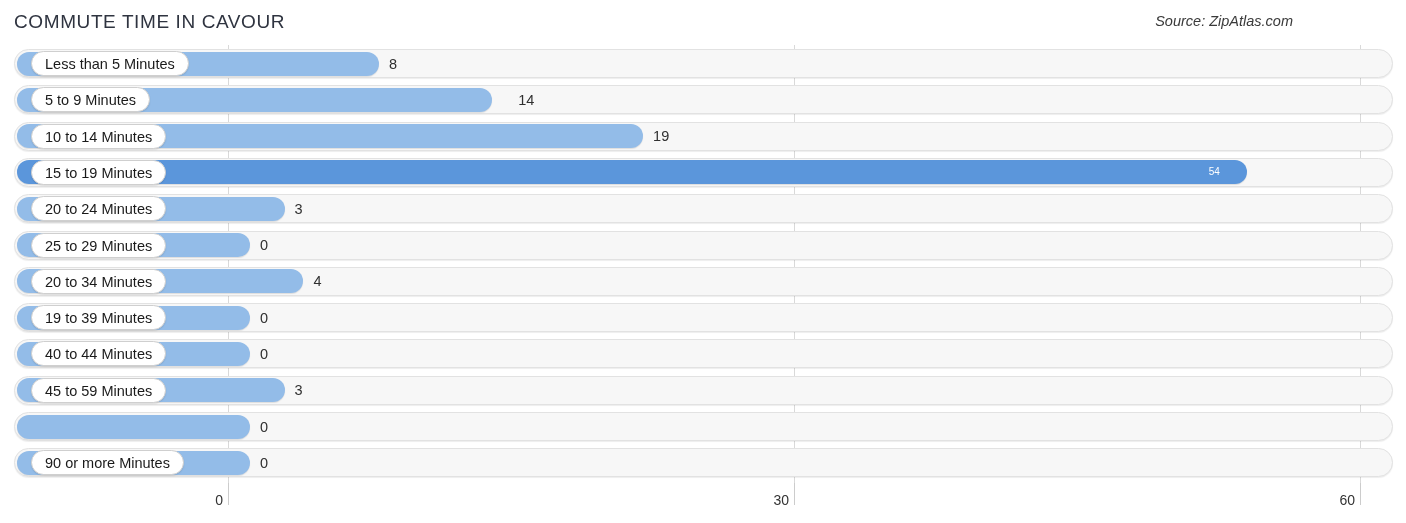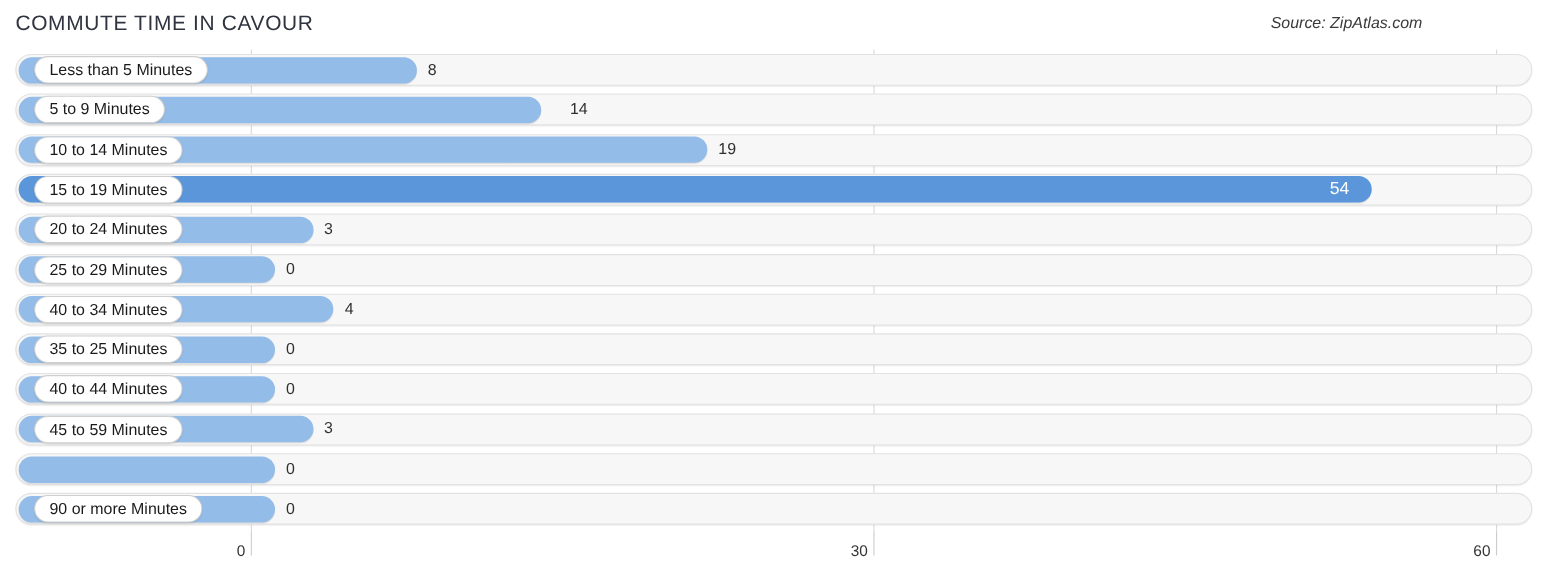--- a/index.html
+++ b/index.html
@@ -135,21 +135,21 @@
     font-size: 14.5px;
     color: #303030;
     white-space: nowrap;
   }
   
   .val-in {
     position: absolute;
     top: 4.5px;
     height: 24px;
     line-height: 24px;
-    font-size: 16px;
+    font-size: 10px;
     color: #ffffff;
     white-space: nowrap;
   }
 
   
   #axis {
     position: absolute;
     left: 0;
     top: 483px;
     width: 1406px;
@@ -219,27 +219,27 @@
       </div>
       <div class="row" style="top: 183.5px;">
         <div class="track"></div>
         <div class="bar" style="width: 233px;"></div>
         <div class="cat-pill">25 to 29 Minutes</div>
         <div class="val-out" style="left: 260px;">0</div>
       </div>
       <div class="row" style="top: 219.8px;">
         <div class="track"></div>
         <div class="bar" style="width: 286.467px;"></div>
-        <div class="cat-pill">40 to 34 Minutes</div>
+        <div class="cat-pill">20 to 34 Minutes</div>
         <div class="val-out" style="left: 313.467px;">4</div>
       </div>
       <div class="row" style="top: 256.1px;">
         <div class="track"></div>
         <div class="bar" style="width: 233px;"></div>
-        <div class="cat-pill">35 to 25 Minutes</div>
+        <div class="cat-pill">19 to 39 Minutes</div>
         <div class="val-out" style="left: 260px;">0</div>
       </div>
       <div class="row" style="top: 292.4px;">
         <div class="track"></div>
         <div class="bar" style="width: 233px;"></div>
         <div class="cat-pill">40 to 44 Minutes</div>
         <div class="val-out" style="left: 260px;">0</div>
       </div>
       <div class="row" style="top: 328.7px;">
         <div class="track"></div>

